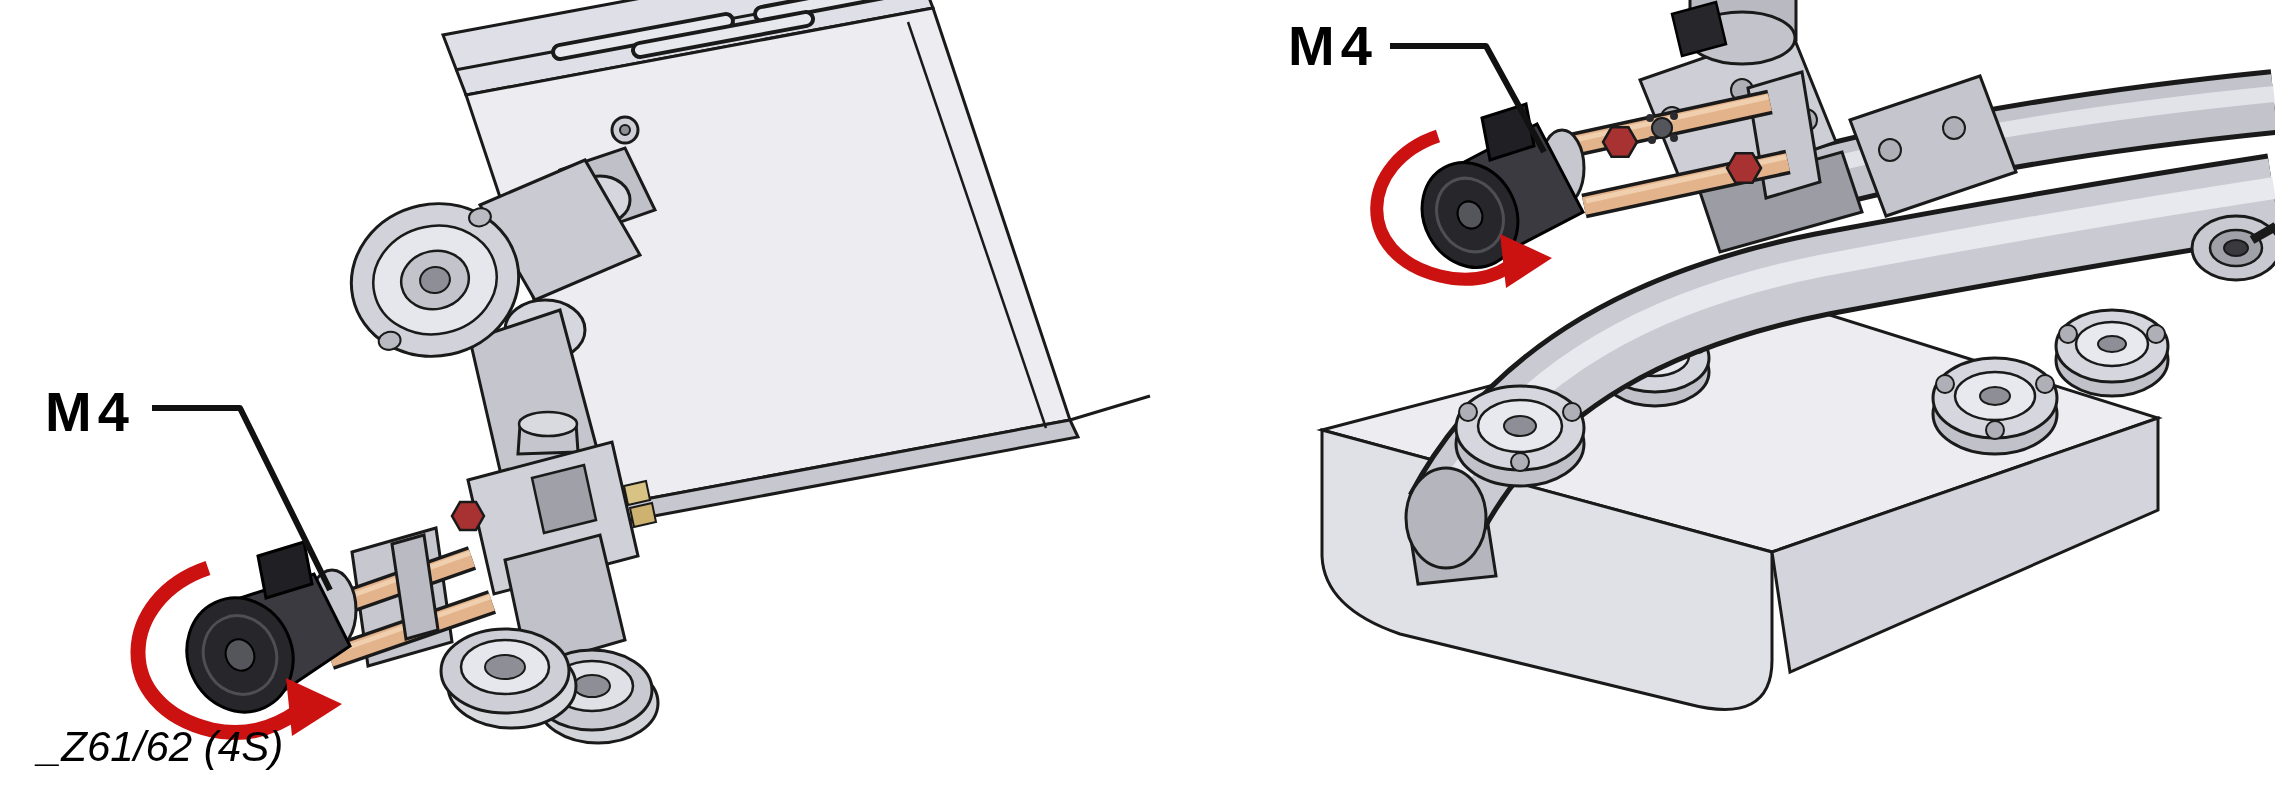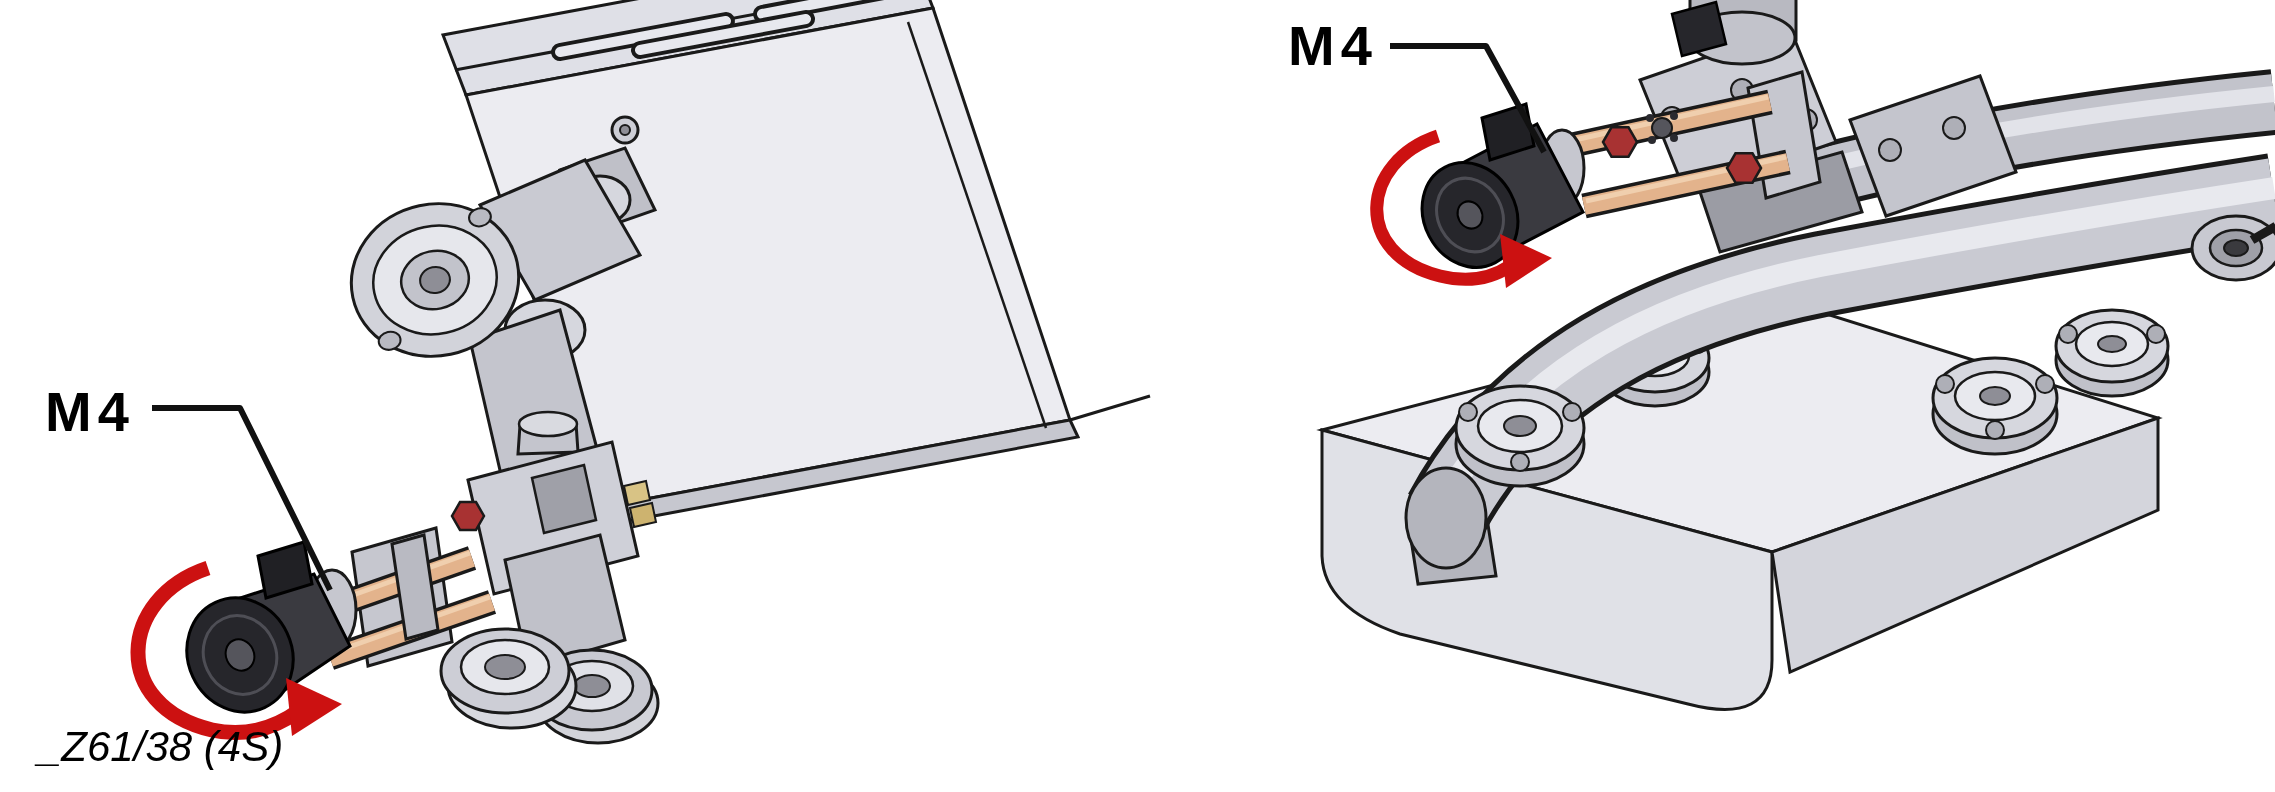--- a/index.html
+++ b/index.html
@@ -240,14 +240,14 @@
           <polygon points="1552,258 1500,234 1506,288" fill="var(--arrow-red)"></polygon>
         </g>
       </g>
 
       <polyline points="1390,46 1486,46 1544,152" stroke="#111" stroke-width="6" stroke-linejoin="round"></polyline>
     </g>
   </svg>
 
   <div class="part-label left">M4</div>
   <div class="part-label right">M4</div>
-  <div class="fig-caption left">_Z61/38 (4S)</div>
+  <div class="fig-caption left">_Z61/62 (4S)</div>
 </div>
 
 </body></html>

